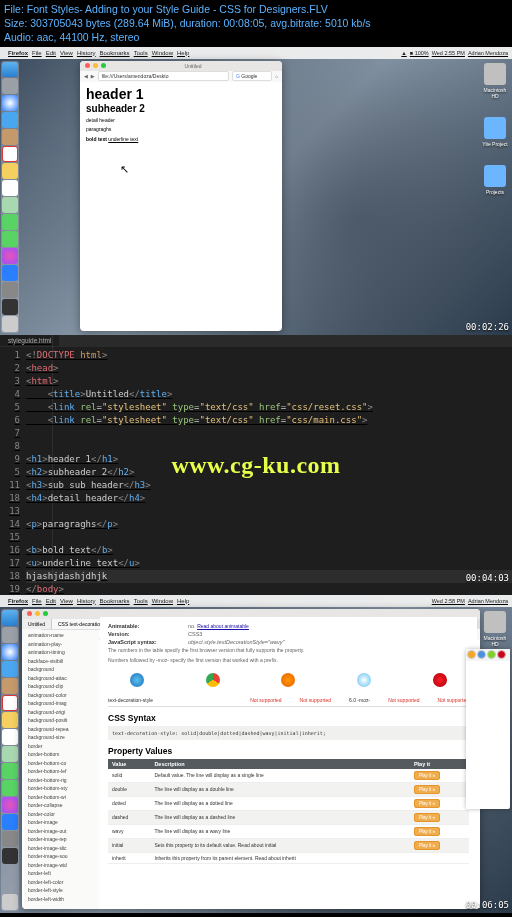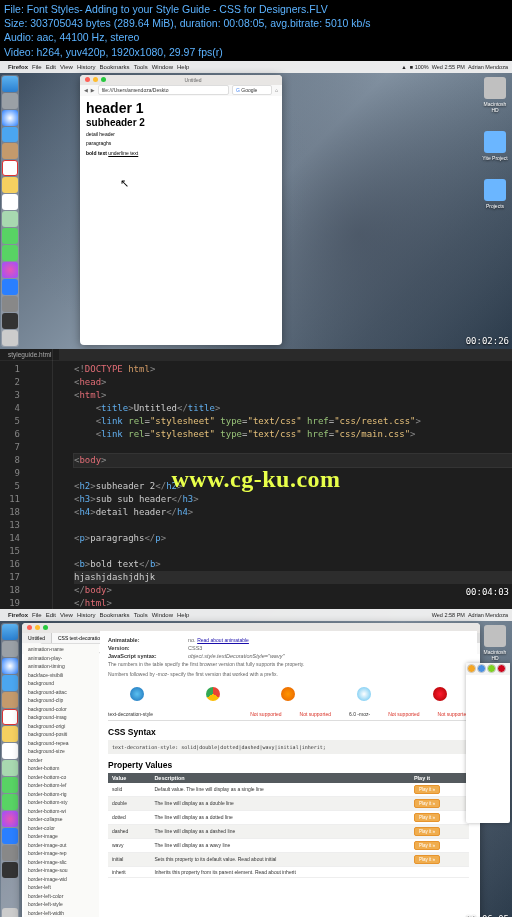--- a/index.html
+++ b/index.html
@@ -1,21 +1,21 @@
 <!DOCTYPE html>
 <html><head>
   <meta charset="utf-8">
   <style>
     * { margin: 0; padding: 0; box-sizing: border-box; }
     body { width: 512px; background: #000; font-family: Arial, sans-serif; overflow: hidden; }
     
     .info-bar { background: #000; color: #5cb3ff; padding: 2px 4px; font-size: 10.5px; line-height: 1.35; }
     .info-bar div { white-space: nowrap; overflow: hidden; }
     
-    .section { position: relative; }
+    .section { position: relative; text-decoration: underline; }
     
     
     .desktop-bg {
       background: linear-gradient(135deg, #3a4a5c 0%, #6b7a8a 30%, #8a9aaa 50%, #4a5a6a 80%, #2a3a4a 100%);
       background-image: 
         radial-gradient(circle at 30% 40%, rgba(100,120,140,0.6), transparent 40%),
         radial-gradient(circle at 70% 60%, rgba(60,70,85,0.6), transparent 50%),
         linear-gradient(135deg, #3a4a5c 0%, #6b7a8a 30%, #8a9aaa 50%, #4a5a6a 80%, #2a3a4a 100%);
       position: relative;
     }
@@ -69,21 +69,21 @@
       text-shadow: 0 1px 2px rgba(0,0,0,0.9);
     }
     
     
     .editor { background: #1e1e1e; position: relative; }
     .ed-tabs { height: 12px; background: #2a2a2a; display: flex; font-size: 6.5px; color: #aaa; align-items: center; }
     .ed-tab { padding: 2px 8px; background: #1e1e1e; }
     .code-area { display: flex; padding: 2px 0; min-height: 230px; }
     .gutter { width: 26px; text-align: right; padding-right: 6px; color: #858585; font-family: monospace; font-size: 9px; line-height: 13px; }
     .code-lines { flex: 1; font-family: monospace; font-size: 9px; line-height: 13px; color: #ccc; }
-    .code-lines .line { white-space: pre; height: 13px; position: relative; margin-left: 48px; }
+    .code-lines .line { white-space: pre; height: 13px; position: relative; }
     .line.current { background: rgba(255,255,255,0.05); outline: 1px solid rgba(255,255,255,0.1); }
     .line.hl { background: rgba(255,255,255,0.07); }
     .tag-br { color: #e06c75; }
     .tag-bl { color: #61afef; }
     .tag-gr { color: #98c379; }
     .tag-ye { color: #e5c07b; }
     .tag-or { color: #d19a66; }
     .tag-gray { color: #888; }
     .col-guide { position: absolute; top: 0; bottom: 0; left: 52px; width: 1px; background: rgba(255,255,255,0.08); }
     .ed-status { height: 10px; background: #007acc; color: #fff; font-size: 5.5px; padding: 1px 5px; display: flex; }
@@ -123,21 +123,20 @@
     .right-pop .hdr { height: 12px; display: flex; gap: 1px; padding: 1px; background: #f4f4f4; }
     .right-pop .hdr span { width: 9px; height: 9px; border-radius: 50%; border: 1px solid #ccc; }
   </style>
 </head>
 <body>
 
 <div class="info-bar">
   <div>File: Font Styles- Adding to your Style Guide - CSS for Designers.FLV</div>
   <div>Size: 303705043 bytes (289.64 MiB), duration: 00:08:05, avg.bitrate: 5010 kb/s</div>
   <div>Audio: aac, 44100 Hz, stereo</div>
-  <div>Video: h264, yuv420p, 1920x1080, 29.97 fps(r)</div>
 </div>
 
 <div class="section desktop-bg" style="height: 288px;">
   <div class="menubar">
     <span class="apple"></span>
     <span style="font-weight:bold;">Firefox</span>
     <span>File</span>
     <span>Edit</span>
     <span>View</span>
     <span>History</span>
@@ -251,29 +250,30 @@
         <div>23</div>
       </div>
     <div class="code-lines" id="codelines">
         <div class="line"><span class="tag-gray">&lt;!</span><span class="tag-br">DOCTYPE</span> <span class="tag-or">html</span><span class="tag-gray">&gt;</span></div>
         <div class="line"><span class="tag-gray">&lt;</span><span class="tag-br">head</span><span class="tag-gray">&gt;</span></div>
         <div class="line"><span class="tag-gray">&lt;</span><span class="tag-br">html</span><span class="tag-gray">&gt;</span></div>
         <div class="line">    <span class="tag-gray">&lt;</span><span class="tag-bl">title</span><span class="tag-gray">&gt;</span>Untitled<span class="tag-gray">&lt;/</span><span class="tag-bl">title</span><span class="tag-gray">&gt;</span></div>
         <div class="line">    <span class="tag-gray">&lt;</span><span class="tag-bl">link</span> <span class="tag-gr">rel</span>=<span class="tag-ye">"stylesheet"</span> <span class="tag-gr">type</span>=<span class="tag-ye">"text/css"</span> <span class="tag-gr">href</span>=<span class="tag-ye">"css/reset.css"</span><span class="tag-gray">&gt;</span></div>
         <div class="line">    <span class="tag-gray">&lt;</span><span class="tag-bl">link</span> <span class="tag-gr">rel</span>=<span class="tag-ye">"stylesheet"</span> <span class="tag-gr">type</span>=<span class="tag-ye">"text/css"</span> <span class="tag-gr">href</span>=<span class="tag-ye">"css/main.css"</span><span class="tag-gray">&gt;</span></div>
         <div class="line"></div>
-        <div class="line current"><span class="tag-gray">&lt;</span><span class="tag-br">body</span><span class="tag-gray">&gt;</span></div>
         <div class="line"></div>
+        <div class="line"><span class="tag-gray">&lt;</span><span class="tag-bl">h1</span><span class="tag-gray">&gt;</span>header 1<span class="tag-gray">&lt;/</span><span class="tag-bl">h1</span><span class="tag-gray">&gt;</span></div>
         <div class="line"><span class="tag-gray">&lt;</span><span class="tag-bl">h2</span><span class="tag-gray">&gt;</span>subheader 2<span class="tag-gray">&lt;/</span><span class="tag-bl">h2</span><span class="tag-gray">&gt;</span></div>
         <div class="line"><span class="tag-gray">&lt;</span><span class="tag-bl">h3</span><span class="tag-gray">&gt;</span>sub sub header<span class="tag-gray">&lt;/</span><span class="tag-bl">h3</span><span class="tag-gray">&gt;</span></div>
         <div class="line"><span class="tag-gray">&lt;</span><span class="tag-bl">h4</span><span class="tag-gray">&gt;</span>detail header<span class="tag-gray">&lt;/</span><span class="tag-bl">h4</span><span class="tag-gray">&gt;</span></div>
         <div class="line"></div>
         <div class="line"><span class="tag-gray">&lt;</span><span class="tag-bl">p</span><span class="tag-gray">&gt;</span>paragraghs<span class="tag-gray">&lt;/</span><span class="tag-bl">p</span><span class="tag-gray">&gt;</span></div>
         <div class="line"></div>
         <div class="line"><span class="tag-gray">&lt;</span><span class="tag-bl">b</span><span class="tag-gray">&gt;</span>bold text<span class="tag-gray">&lt;/</span><span class="tag-bl">b</span><span class="tag-gray">&gt;</span></div>
+        <div class="line"><span class="tag-gray">&lt;</span><span class="tag-bl">u</span><span class="tag-gray">&gt;</span>underline text<span class="tag-gray">&lt;/</span><span class="tag-bl">u</span><span class="tag-gray">&gt;</span></div>
         <div class="line hl">hjashjdashjdhjk</div>
         <div class="line"><span class="tag-gray">&lt;/</span><span class="tag-br">body</span><span class="tag-gray">&gt;</span></div>
         <div class="line"><span class="tag-gray">&lt;/</span><span class="tag-br">html</span><span class="tag-gray">&gt;</span></div>
         <div class="line"></div>
       </div>
   </div>
   <div class="watermark">www.cg-ku.com</div>
   <div class="ed-status">
     <span>Line 20, Column 16</span>
     <span>Tab Size: 4    HTML</span>

